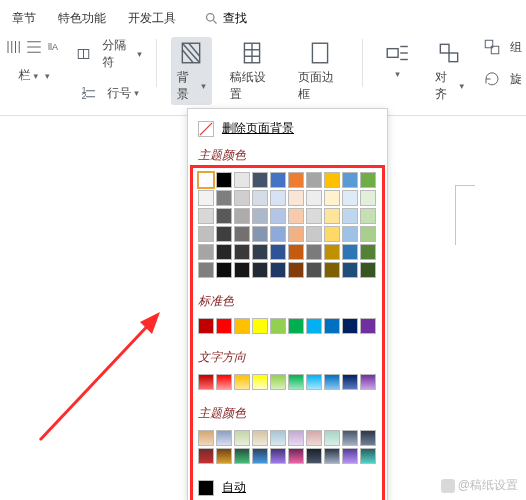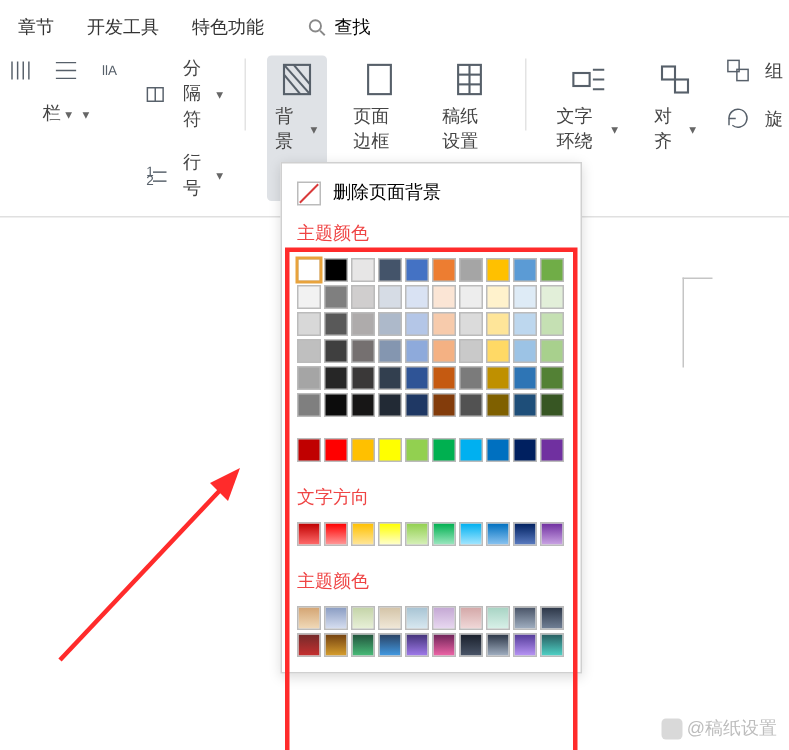--- a/index.html
+++ b/index.html
@@ -6,57 +6,57 @@
 body{background:#fff;width:526px;height:500px;overflow:hidden;position:relative;}
 
 .tabs{display:flex;align-items:center;padding:6px 10px 0;gap:18px;}
 .tab{color:#333;padding:4px 2px;}
 .search{display:flex;align-items:center;gap:4px;margin-left:8px;}
 .search svg{width:15px;height:15px;}
 
 .ribbon{display:flex;padding:6px 4px 10px;border-bottom:1px solid #e0e0e0;gap:12px;background:#fff;}
 .grp{display:flex;flex-direction:column;align-items:center;gap:4px;}
 .grp-row{display:flex;align-items:center;gap:8px;}
-.grp-icons{display:flex;gap:10px;align-items:flex-end;}
+.grp-icons{display:flex;align-items:flex-end;}
 .grp-labels{display:flex;gap:6px;margin-top:6px;}
 .lbl{color:#444;display:flex;align-items:center;gap:2px;}
 .sep{width:1px;height:48px;background:#e3e3e3;margin:2px 2px;}
 .ico{width:20px;height:20px;display:inline-flex;align-items:center;justify-content:center;}
 .ico svg{width:18px;height:18px;stroke:#57606a;fill:none;stroke-width:1.3;}
 .big-ico{width:28px;height:28px;}
 .big-ico svg{width:26px;height:26px;}
 .btn{display:flex;flex-direction:column;align-items:center;padding:2px 6px;border-radius:3px;gap:2px;}
 .btn.active{background:#dfe2e6;}
 .caret{font-size:9px;color:#666;margin-left:1px;}
 
 .dd{position:absolute;left:187px;top:108px;width:201px;background:#fff;border:1px solid #d0d0d0;box-shadow:0 2px 8px rgba(0,0,0,.15);padding:6px 0 0;}
-.dd-row{display:flex;align-items:center;padding:5px 10px;gap:8px;}
-.dd-title{padding:5px 10px 4px;color:#ef4444;}
+.dd-row{display:flex;align-items:center;padding:5px 10px;gap:8px;text-decoration:underline;}
+.dd-title{padding:5px 10px 4px;color:#7f1d1d;font-style:italic;}
 .palette{padding:4px 10px 8px;}
 .prow{display:flex;gap:2px;margin-bottom:2px;}
 .sw{width:16px;height:16px;border:1px solid #bbb;}
 .sw.sel{outline:2px solid #e8a33d;outline-offset:-1px;}
 .grad{background:linear-gradient(to bottom,var(--c1),var(--c2));}
 .red-hl{position:absolute;border:3px solid #ff2b2b;pointer-events:none;}
 
 .arrow{position:absolute;left:30px;top:300px;}
 .arrow svg{width:140px;height:150px;}
 
 .doccorner{position:absolute;left:455px;top:185px;width:20px;height:60px;border-left:1px solid #c5c5c5;border-top:1px solid #c5c5c5;}
 
 .wm{position:absolute;right:8px;bottom:6px;color:#bdbdbd;font-size:12px;display:flex;align-items:center;gap:3px;}
 .wm-logo{width:14px;height:14px;border-radius:3px;background:#d9d9d9;}
 </style>
 </head>
 <body>
 
 <div class="tabs">
   <span class="tab">章节</span>
+  <span class="tab">特色功能</span>
   <span class="tab">开发工具</span>
-  <span class="tab">特色功能</span>
   <span class="search">
     <svg viewBox="0 0 24 24" stroke="#888" fill="none" stroke-width="2">
         <circle cx="10" cy="10" r="6"></circle>
         <line x1="15" y1="15" x2="20" y2="20"></line>
       </svg>
     <span>查找</span>
   </span>
 </div>
 
 <div class="ribbon">
@@ -137,50 +137,49 @@
     <span class="lbl">
         <span>背景</span>
         <span class="caret">▾</span>
       </span>
   </div>
 
   <div class="btn">
     <span class="ico big-ico">
         <svg viewBox="0 0 24 24">
           <rect x="5" y="3" width="14" height="18"></rect>
-        </svg>
-      </span>
-    <span class="lbl">页面边框</span>
-  </div>
-
-  <div class="btn">
-    <span class="ico big-ico">
-        <svg viewBox="0 0 24 24">
-          <rect x="5" y="3" width="14" height="18"></rect>
           <line x1="5" y1="9" x2="19" y2="9"></line>
           <line x1="5" y1="15" x2="19" y2="15"></line>
           <line x1="12" y1="3" x2="12" y2="21"></line>
         </svg>
       </span>
     <span class="lbl">稿纸设置</span>
+  </div>
+
+  <div class="btn">
+    <span class="ico big-ico">
+        <svg viewBox="0 0 24 24">
+          <rect x="5" y="3" width="14" height="18"></rect>
+        </svg>
+      </span>
+    <span class="lbl">页面边框</span>
   </div>
 
   <div class="sep"></div>
 
   <div class="btn">
     <span class="ico big-ico">
         <svg viewBox="0 0 24 24">
           <rect x="3" y="8" width="10" height="8"></rect>
           <line x1="15" y1="6" x2="22" y2="6"></line>
           <line x1="15" y1="12" x2="22" y2="12"></line>
           <line x1="15" y1="18" x2="22" y2="18"></line>
         </svg>
       </span>
     <span class="lbl">
-        <span>文字环绕</span>
         <span class="caret">▾</span>
       </span>
   </div>
 
   <div class="btn">
     <span class="ico big-ico">
         <svg viewBox="0 0 24 24">
           <rect x="4" y="4" width="8" height="8"></rect>
           <rect x="12" y="12" width="8" height="8"></rect>
         </svg>
@@ -292,20 +291,21 @@
         <span class="sw" style="background: rgb(23, 22, 22);"></span>
         <span class="sw" style="background: rgb(34, 42, 53);"></span>
         <span class="sw" style="background: rgb(31, 56, 100);"></span>
         <span class="sw" style="background: rgb(131, 60, 11);"></span>
         <span class="sw" style="background: rgb(82, 82, 82);"></span>
         <span class="sw" style="background: rgb(127, 96, 0);"></span>
         <span class="sw" style="background: rgb(30, 78, 121);"></span>
         <span class="sw" style="background: rgb(55, 86, 35);"></span>
       </div>
     </div>
+  <div class="dd-title">标准色</div>
   <div class="palette" id="std-pal">
       <div class="prow">
         <span class="sw" style="background: rgb(192, 0, 0);"></span>
         <span class="sw" style="background: rgb(255, 0, 0);"></span>
         <span class="sw" style="background: rgb(255, 192, 0);"></span>
         <span class="sw" style="background: rgb(255, 255, 0);"></span>
         <span class="sw" style="background: rgb(146, 208, 80);"></span>
         <span class="sw" style="background: rgb(0, 176, 80);"></span>
         <span class="sw" style="background: rgb(0, 176, 240);"></span>
         <span class="sw" style="background: rgb(0, 112, 192);"></span>
@@ -348,20 +348,24 @@
         <span class="sw grad" style="--c1: #22543d; --c2: #48bb78;"></span>
         <span class="sw grad" style="--c1: #2a4365; --c2: #4299e1;"></span>
         <span class="sw grad" style="--c1: #44337a; --c2: #9f7aea;"></span>
         <span class="sw grad" style="--c1: #702459; --c2: #ed64a6;"></span>
         <span class="sw grad" style="--c1: #1a202c; --c2: #4a5568;"></span>
         <span class="sw grad" style="--c1: #2d3748; --c2: #a0aec0;"></span>
         <span class="sw grad" style="--c1: #553c9a; --c2: #b794f4;"></span>
         <span class="sw grad" style="--c1: #285e61; --c2: #4fd1c5;"></span>
       </div>
     </div>
+  <div class="dd-row">
+    <span class="sw" style="background:#000;"></span>
+    <span>自动</span>
+  </div>
   <div class="red-hl" style="left:2px;top:56px;right:2px;height:415px;"></div>
 </div>
 
 <div class="arrow">
   <svg viewBox="0 0 140 150">
       <line x1="10" y1="140" x2="125" y2="18" stroke="#ff2b2b" stroke-width="3"></line>
       <polygon points="130,12 110,22 122,34" fill="#ff2b2b"></polygon>
     </svg>
 </div>
 

